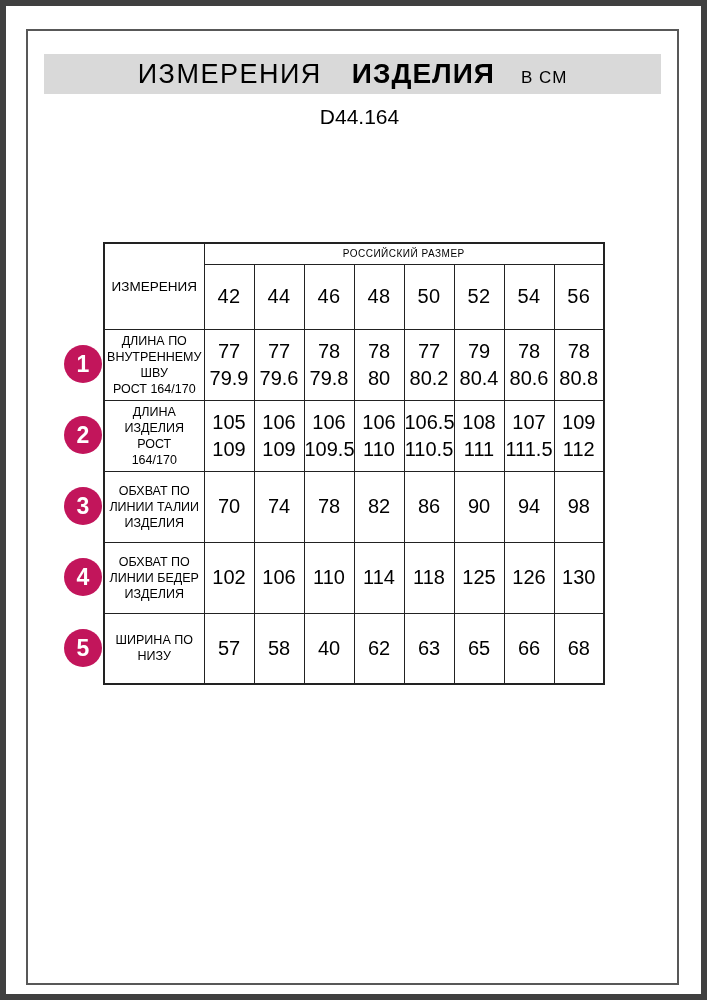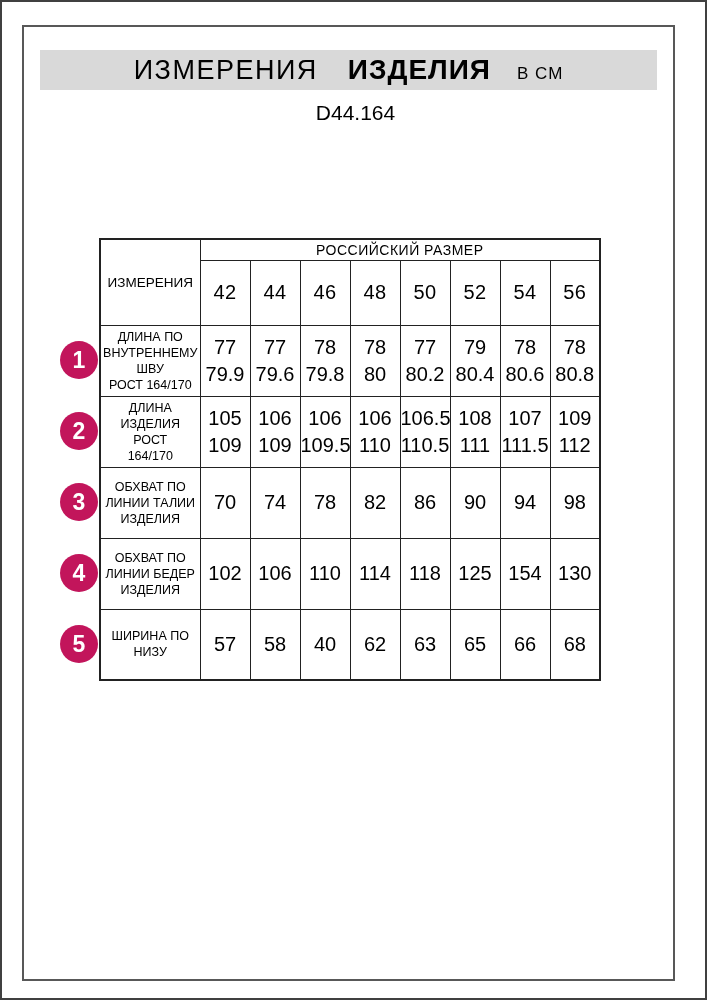--- a/index.html
+++ b/index.html
@@ -1,19 +1,19 @@
 <!DOCTYPE html>
 <html><head>
 <meta charset="utf-8">
 <style>
   html,body{margin:0;padding:0;background:#fff;}
   #page{
     position:relative;width:707px;height:1000px;background:#fff;
     font-family:"Liberation Sans","DejaVu Sans",sans-serif;color:#000;
-    box-sizing:border-box;border:2px solid #404040;overflow:hidden;
+    box-sizing:border-box;border:6px solid #404040;overflow:hidden;
   }
   .frame{
     position:absolute;left:20px;top:23px;width:653px;height:956px;
     border:2px solid #585858;box-sizing:border-box;
   }
   .titlebar{
     position:absolute;left:38px;top:48px;width:617px;height:40px;
     background:#d9d9d9;text-align:center;line-height:40px;white-space:nowrap;
   }
   .title-w1{font-size:27px;font-weight:400;letter-spacing:1.5px;}
@@ -32,21 +32,21 @@
     border-collapse:collapse;table-layout:fixed;width:501px;
     border:2px solid #222;
   }
   table.size-table th,table.size-table td{
     border:1px solid #222;vertical-align:middle;text-align:center;
     padding:0;font-weight:400;
   }
   col.c-label{width:100px;}
   col.c-size{width:50px;}
   tr.group-row{height:21px;}
-  .group-header{font-size:14px;letter-spacing:0.5px;}
+  .group-header{font-size:10px;letter-spacing:0.5px;}
   tr.sizes-row{height:65px;}
   th.corner{font-size:13.5px;}
   th.size{font-size:20px;font-weight:700;letter-spacing:0.5px;}
   tbody tr{height:71px;}
   th.rowlabel{font-size:12.5px;line-height:1.28;}
   td.val{font-size:20px;line-height:1.32;}
   .multiline{white-space:pre-line;}
   .note{
     position:absolute;left:0;top:696px;width:707px;text-align:center;
     font-size:15px;font-weight:700;letter-spacing:0.2px;
@@ -161,21 +161,21 @@
           <tr>
             <th class="rowlabel multiline">ОБХВАТ ПО
 ЛИНИИ БЕДЕР
 ИЗДЕЛИЯ</th>
             <td class="val multiline">102</td>
             <td class="val multiline">106</td>
             <td class="val multiline">110</td>
             <td class="val multiline">114</td>
             <td class="val multiline">118</td>
             <td class="val multiline">125</td>
-            <td class="val multiline">154</td>
+            <td class="val multiline">126</td>
             <td class="val multiline">130</td>
           </tr>
           <tr>
             <th class="rowlabel multiline">ШИРИНА ПО
 НИЗУ</th>
             <td class="val multiline">57</td>
             <td class="val multiline">58</td>
             <td class="val multiline">40</td>
             <td class="val multiline">62</td>
             <td class="val multiline">63</td>

